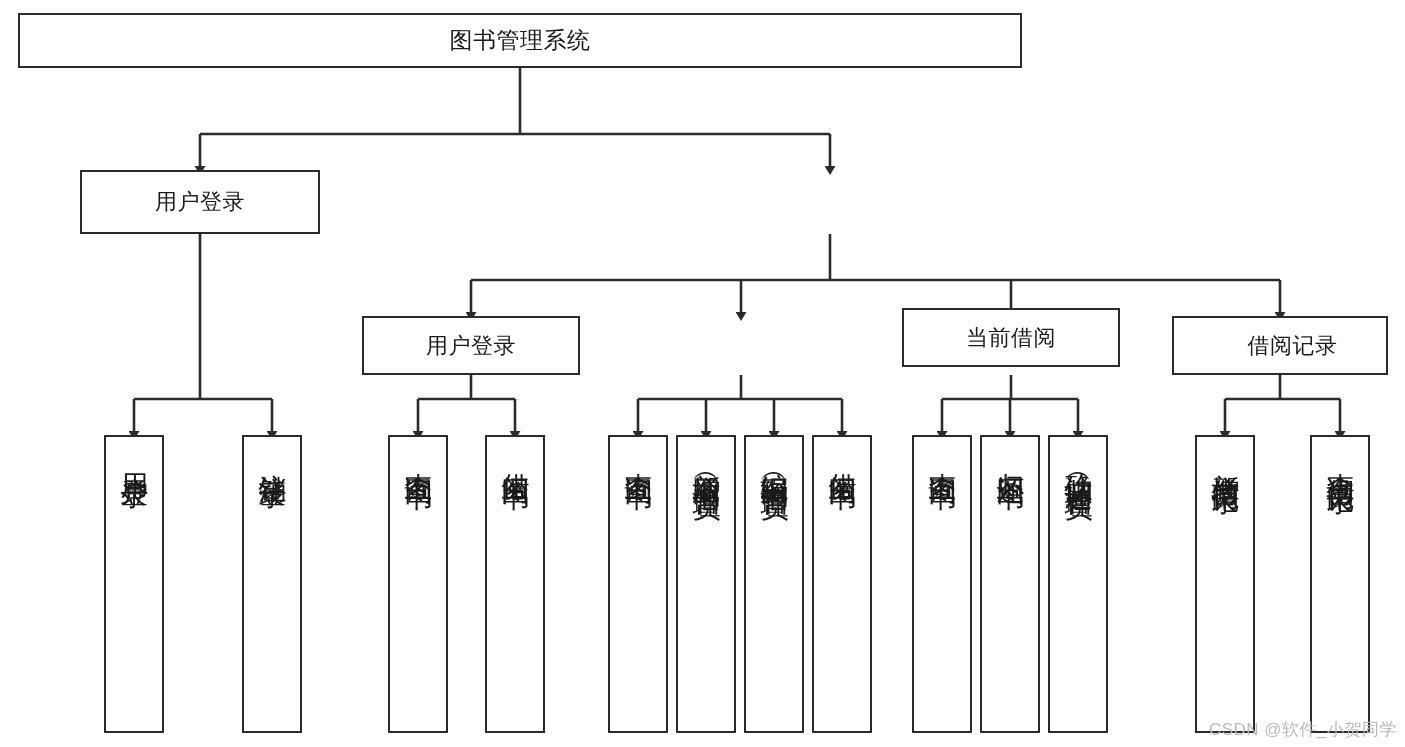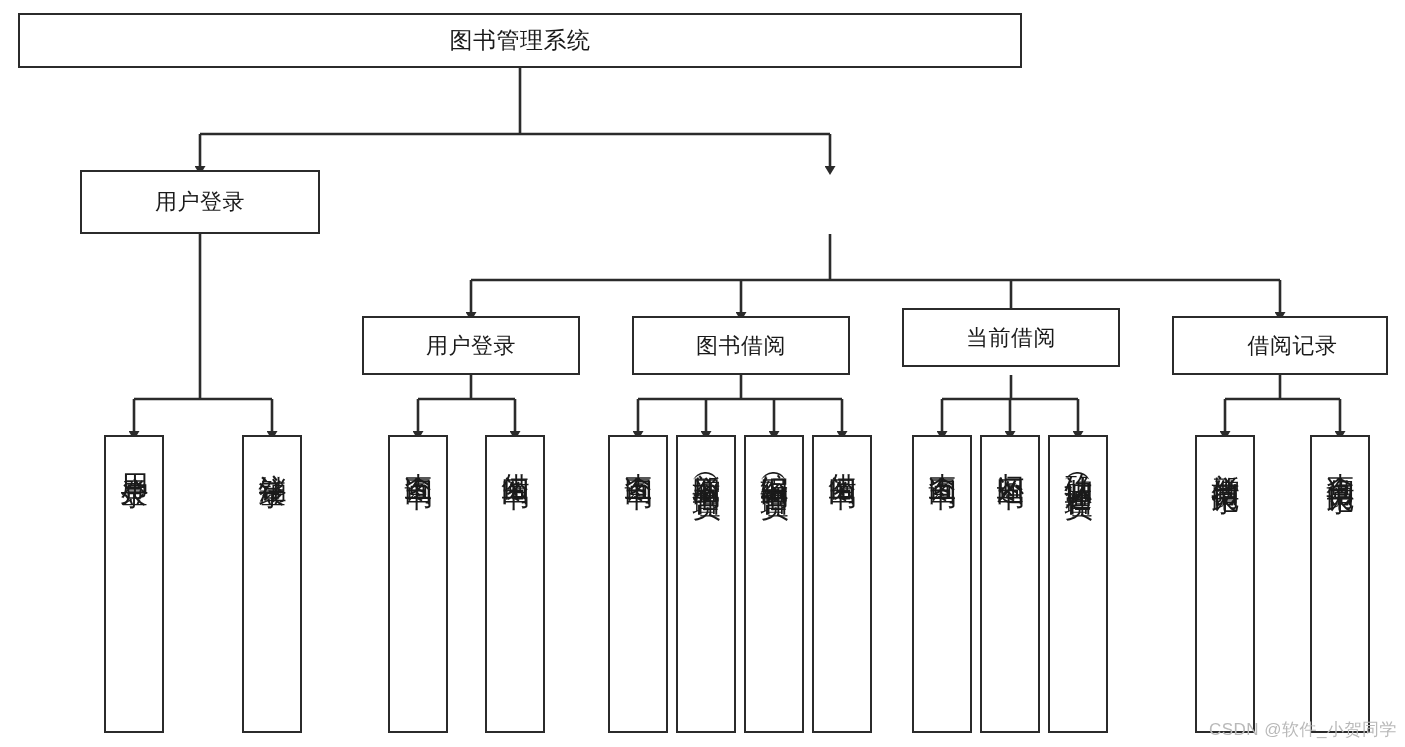--- a/index.html
+++ b/index.html
@@ -124,23 +124,20 @@
     <span class="node-label">图书管理系统</span>
   </div>
 
   <div class="node h" style="left:80px; top:170px; width:240px; height:64px;">
     <span class="node-label">用户登录</span>
   </div>
 
   <div class="node h" style="left:362px; top:316px; width:218px; height:59px;">
     <span class="node-label">用户登录</span>
   </div>
-  <div class="node h" style="left:632px; top:316px; width:218px; height:59px;">
-    <span class="node-label">图书借阅</span>
-  </div>
   <div class="node h" style="left:902px; top:308px; width:218px; height:59px;">
     <span class="node-label">当前借阅</span>
   </div>
   <div class="node h" style="left:1172px; top:316px; width:216px; height:59px;padding-left:25px;">
     <span class="node-label">借阅记录</span>
   </div>
 
   <div class="node v" style="left:104px; top:435px; width:60px; height:298px;">
     <span class="node-label">用户登录</span>
   </div>

